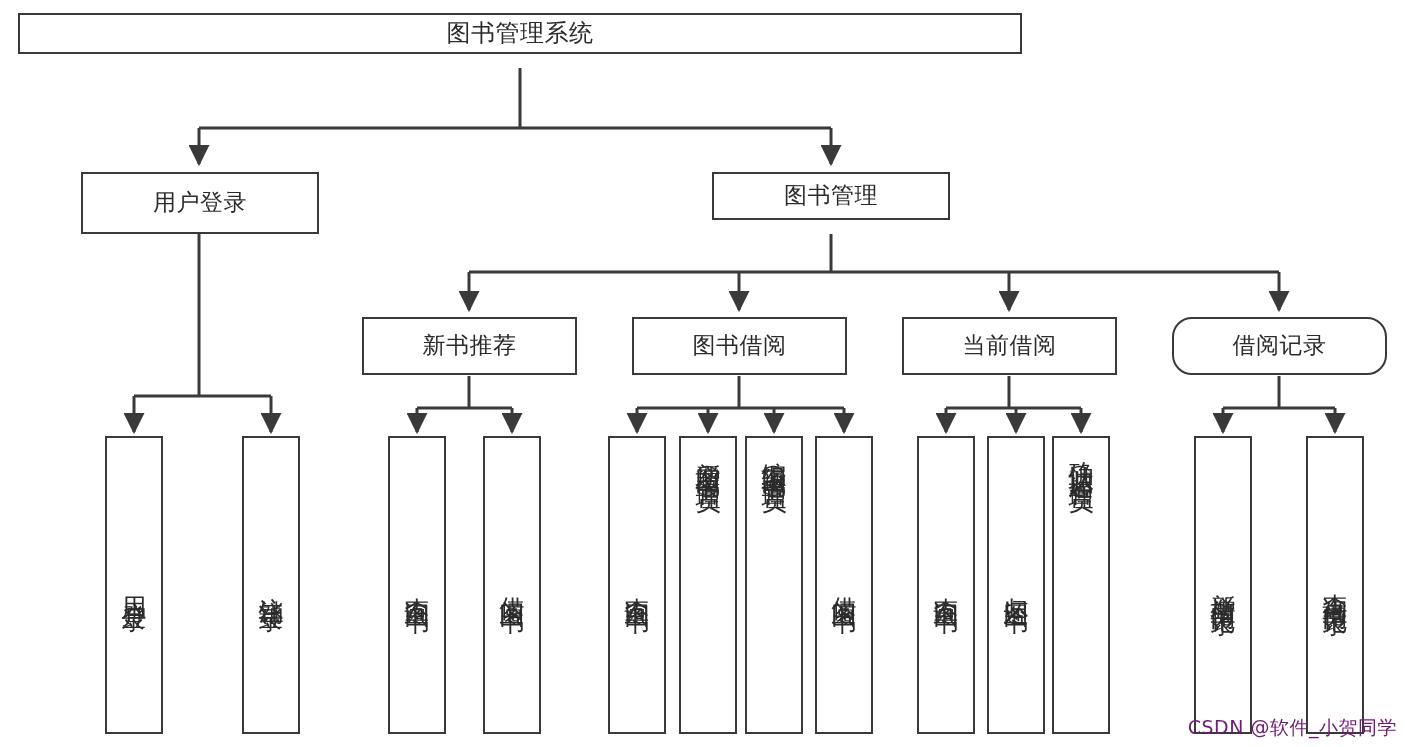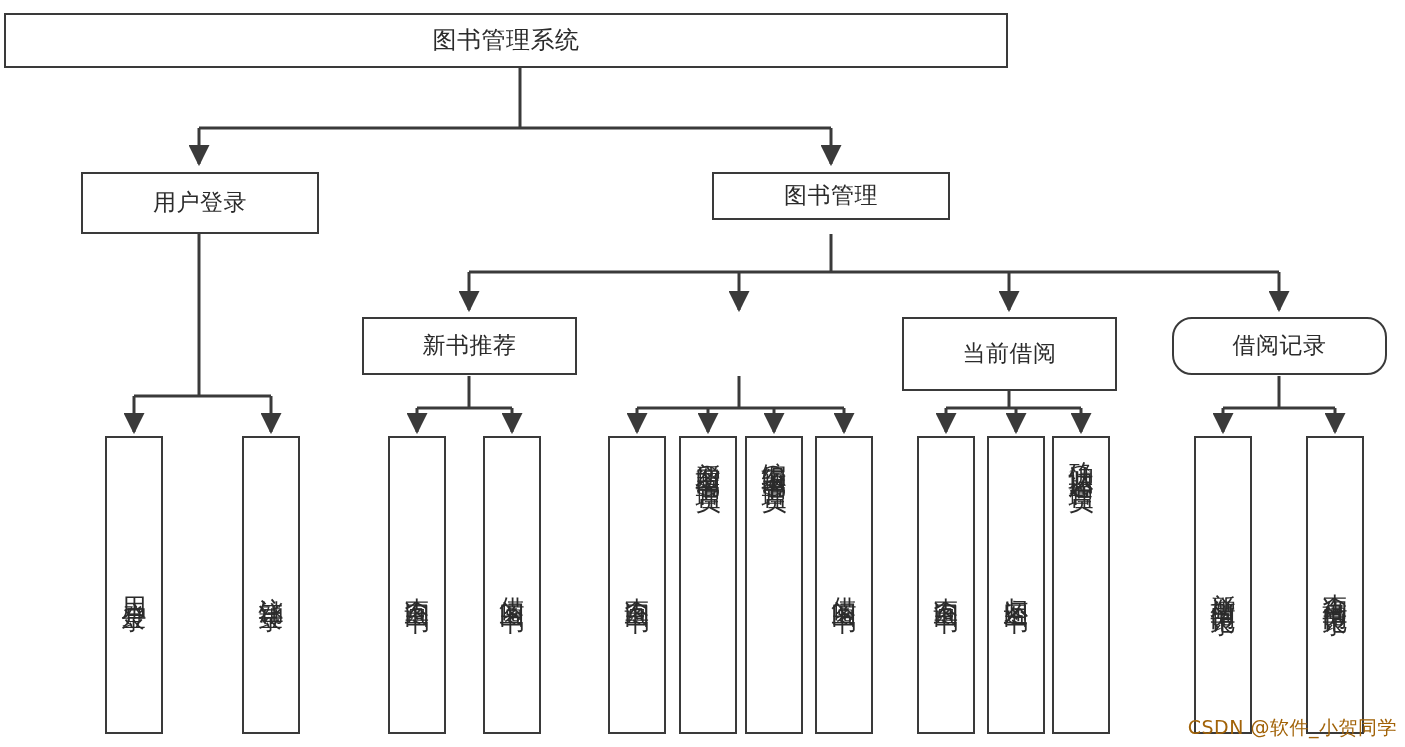--- a/index.html
+++ b/index.html
@@ -65,21 +65,21 @@
   
   .node.vert.centered {
     align-items: center;
     padding-top: 0;
   }
   #watermark {
     position: absolute;
     right: 8px;
     bottom: 6px;
     font-size: 19px;
-    color: #a16207;
+    color: #701a75;
     white-space: nowrap;
     letter-spacing: 0.5px;
     margin-top: 24px;
   }
 </style>
 </head>
 <body>
 
 <div id="canvas">
 
@@ -126,35 +126,38 @@
       <path d="M 1016 408 L 1016 432" marker-end="url(#arrow)"></path>
       <path d="M 1081 408 L 1081 432" marker-end="url(#arrow)"></path>
 
       <path d="M 1279 376 L 1279 408"></path>
       <path d="M 1223 408 L 1335 408"></path>
       <path d="M 1223 408 L 1223 432" marker-end="url(#arrow)"></path>
       <path d="M 1335 408 L 1335 432" marker-end="url(#arrow)"></path>
     </g>
   </svg>
 
-  <div class="node horiz root" style="left:4px; top:13px; width:1004px; height:55px;">
+  <div class="node horiz root" style="left:18px; top:13px; width:1004px; height:41px;">
     <span class="label">图书管理系统</span>
   </div>
 
   <div class="node horiz" style="left:81px; top:172px; width:238px; height:62px;">
     <span class="label">用户登录</span>
   </div>
   <div class="node horiz" style="left:712px; top:172px; width:238px; height:48px;">
     <span class="label">图书管理</span>
   </div>
 
   <div class="node horiz" style="left:362px; top:317px; width:215px; height:58px;">
     <span class="label">新书推荐</span>
   </div>
-  <div class="node horiz" style="left:902px; top:317px; width:215px; height:74px;">
+  <div class="node horiz" style="left:632px; top:317px; width:215px; height:58px;">
+    <span class="label">图书借阅</span>
+  </div>
+  <div class="node horiz" style="left:902px; top:317px; width:215px; height:58px;">
     <span class="label">当前借阅</span>
   </div>
   <div class="node horiz" style="left:1172px; top:317px; width:215px; height:58px;border-radius:20px;">
     <span class="label">借阅记录</span>
   </div>
 
   <div class="node vert centered" style="left:105px; top:436px; width:58px; height:298px;">
     <span class="label">用户登录</span>
   </div>
   <div class="node vert centered" style="left:242px; top:436px; width:58px; height:298px;">

